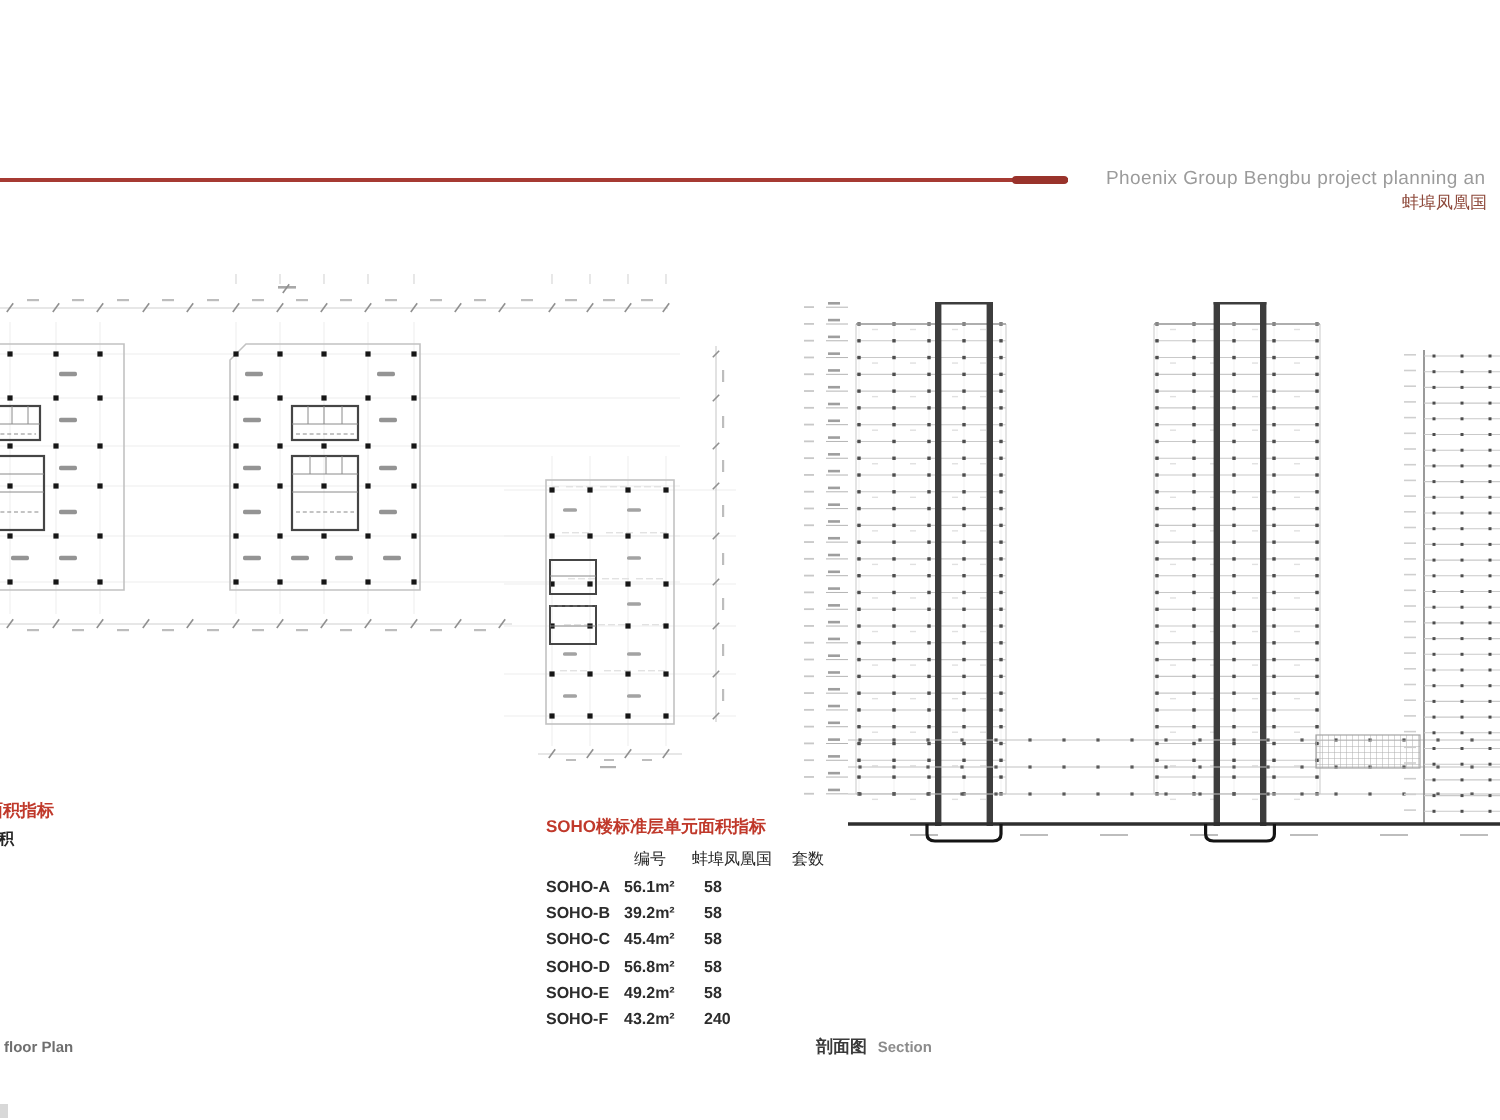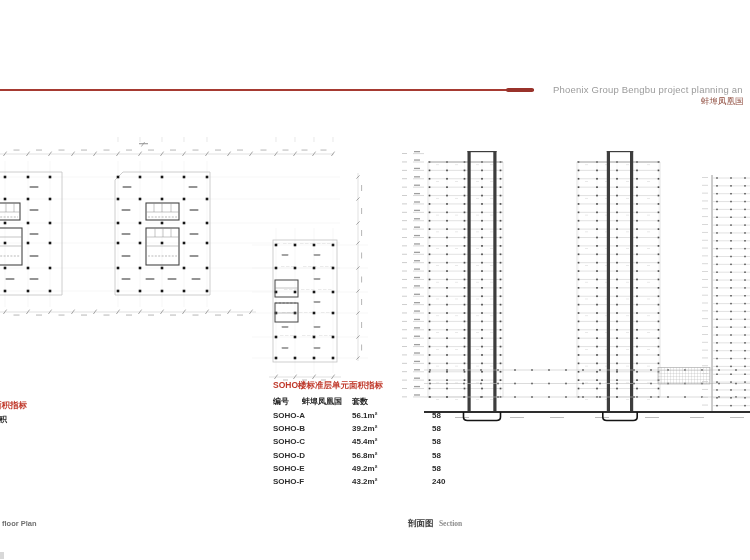--- a/index.html
+++ b/index.html
@@ -13,34 +13,34 @@
               white-space:nowrap;overflow:hidden;letter-spacing:.2px;}
   .proj-sub{position:absolute;left:701px;top:96px;width:49px;font-size:8.5px;color:#8e4a3c;
             white-space:nowrap;overflow:hidden;}
 
   
   .plans-wrap{position:absolute;left:0;top:125px;width:380px;height:265px;}
   .section-wrap{position:absolute;left:400px;top:145px;width:350px;height:280px;}
   svg{display:block;}
 
   
-  .soho{position:absolute;left:273px;top:380px;width:120px;}
+  .soho{position:absolute;left:273px;top:408px;width:120px;}
   .soho-title{font-size:8.5px;font-weight:bold;color:#c0392b;white-space:nowrap;margin-bottom:4px;}
-  .thead{display:grid;grid-template-columns:29px 50px 27px;font-size:8px;font-weight:bold;color:#262626;margin-bottom:3.5px;white-space:nowrap;}
-  .trow{display:grid;grid-template-columns:39px 40px 27px;font-size:8px;font-weight:600;color:#2c2c2c;margin-bottom:4.4px;white-space:nowrap;gap:40px;}
+  .thead{display:grid;grid-template-columns:29px 50px 27px;font-size:8px;font-weight:normal;color:#262626;margin-bottom:3.5px;white-space:nowrap;margin-left:44px;}
+  .trow{display:grid;grid-template-columns:39px 40px 27px;font-size:8px;font-weight:600;color:#2c2c2c;margin-bottom:4.4px;white-space:nowrap;}
 
   
   .frag-red{position:absolute;left:-7px;top:400px;font-size:8.5px;font-weight:bold;color:#c0392b;white-space:nowrap;}
   .frag-black{position:absolute;left:-9px;top:414px;font-size:8px;font-weight:bold;color:#262626;white-space:nowrap;}
 
   
   .cap-left{position:absolute;left:2px;top:519px;font-size:7.5px;color:#6f6f6f;font-weight:600;white-space:nowrap;}
   .cap-mid{position:absolute;left:408px;top:518px;font-size:8.5px;white-space:nowrap;}
   .cap-mid .cn{font-weight:bold;color:#3a3a3a;font-family:Liberation Mono, monospace;}
-  .cap-mid .en{font-size:7.5px;color:#8c8c8c;margin-left:3px;font-weight:600;font-family:Liberation Serif, serif;}
+  .cap-mid .en{font-size:7.5px;color:#8c8c8c;margin-left:3px;font-weight:600;}
 
   .edge-mark{position:absolute;left:0;top:552px;width:4px;height:7px;background:#c7c7c7;opacity:.7;}
 </style>
 </head>
 <body>
 
 <div class="canvas">
 
   <div class="red-line"></div>
   <div class="red-line-tip"></div>

